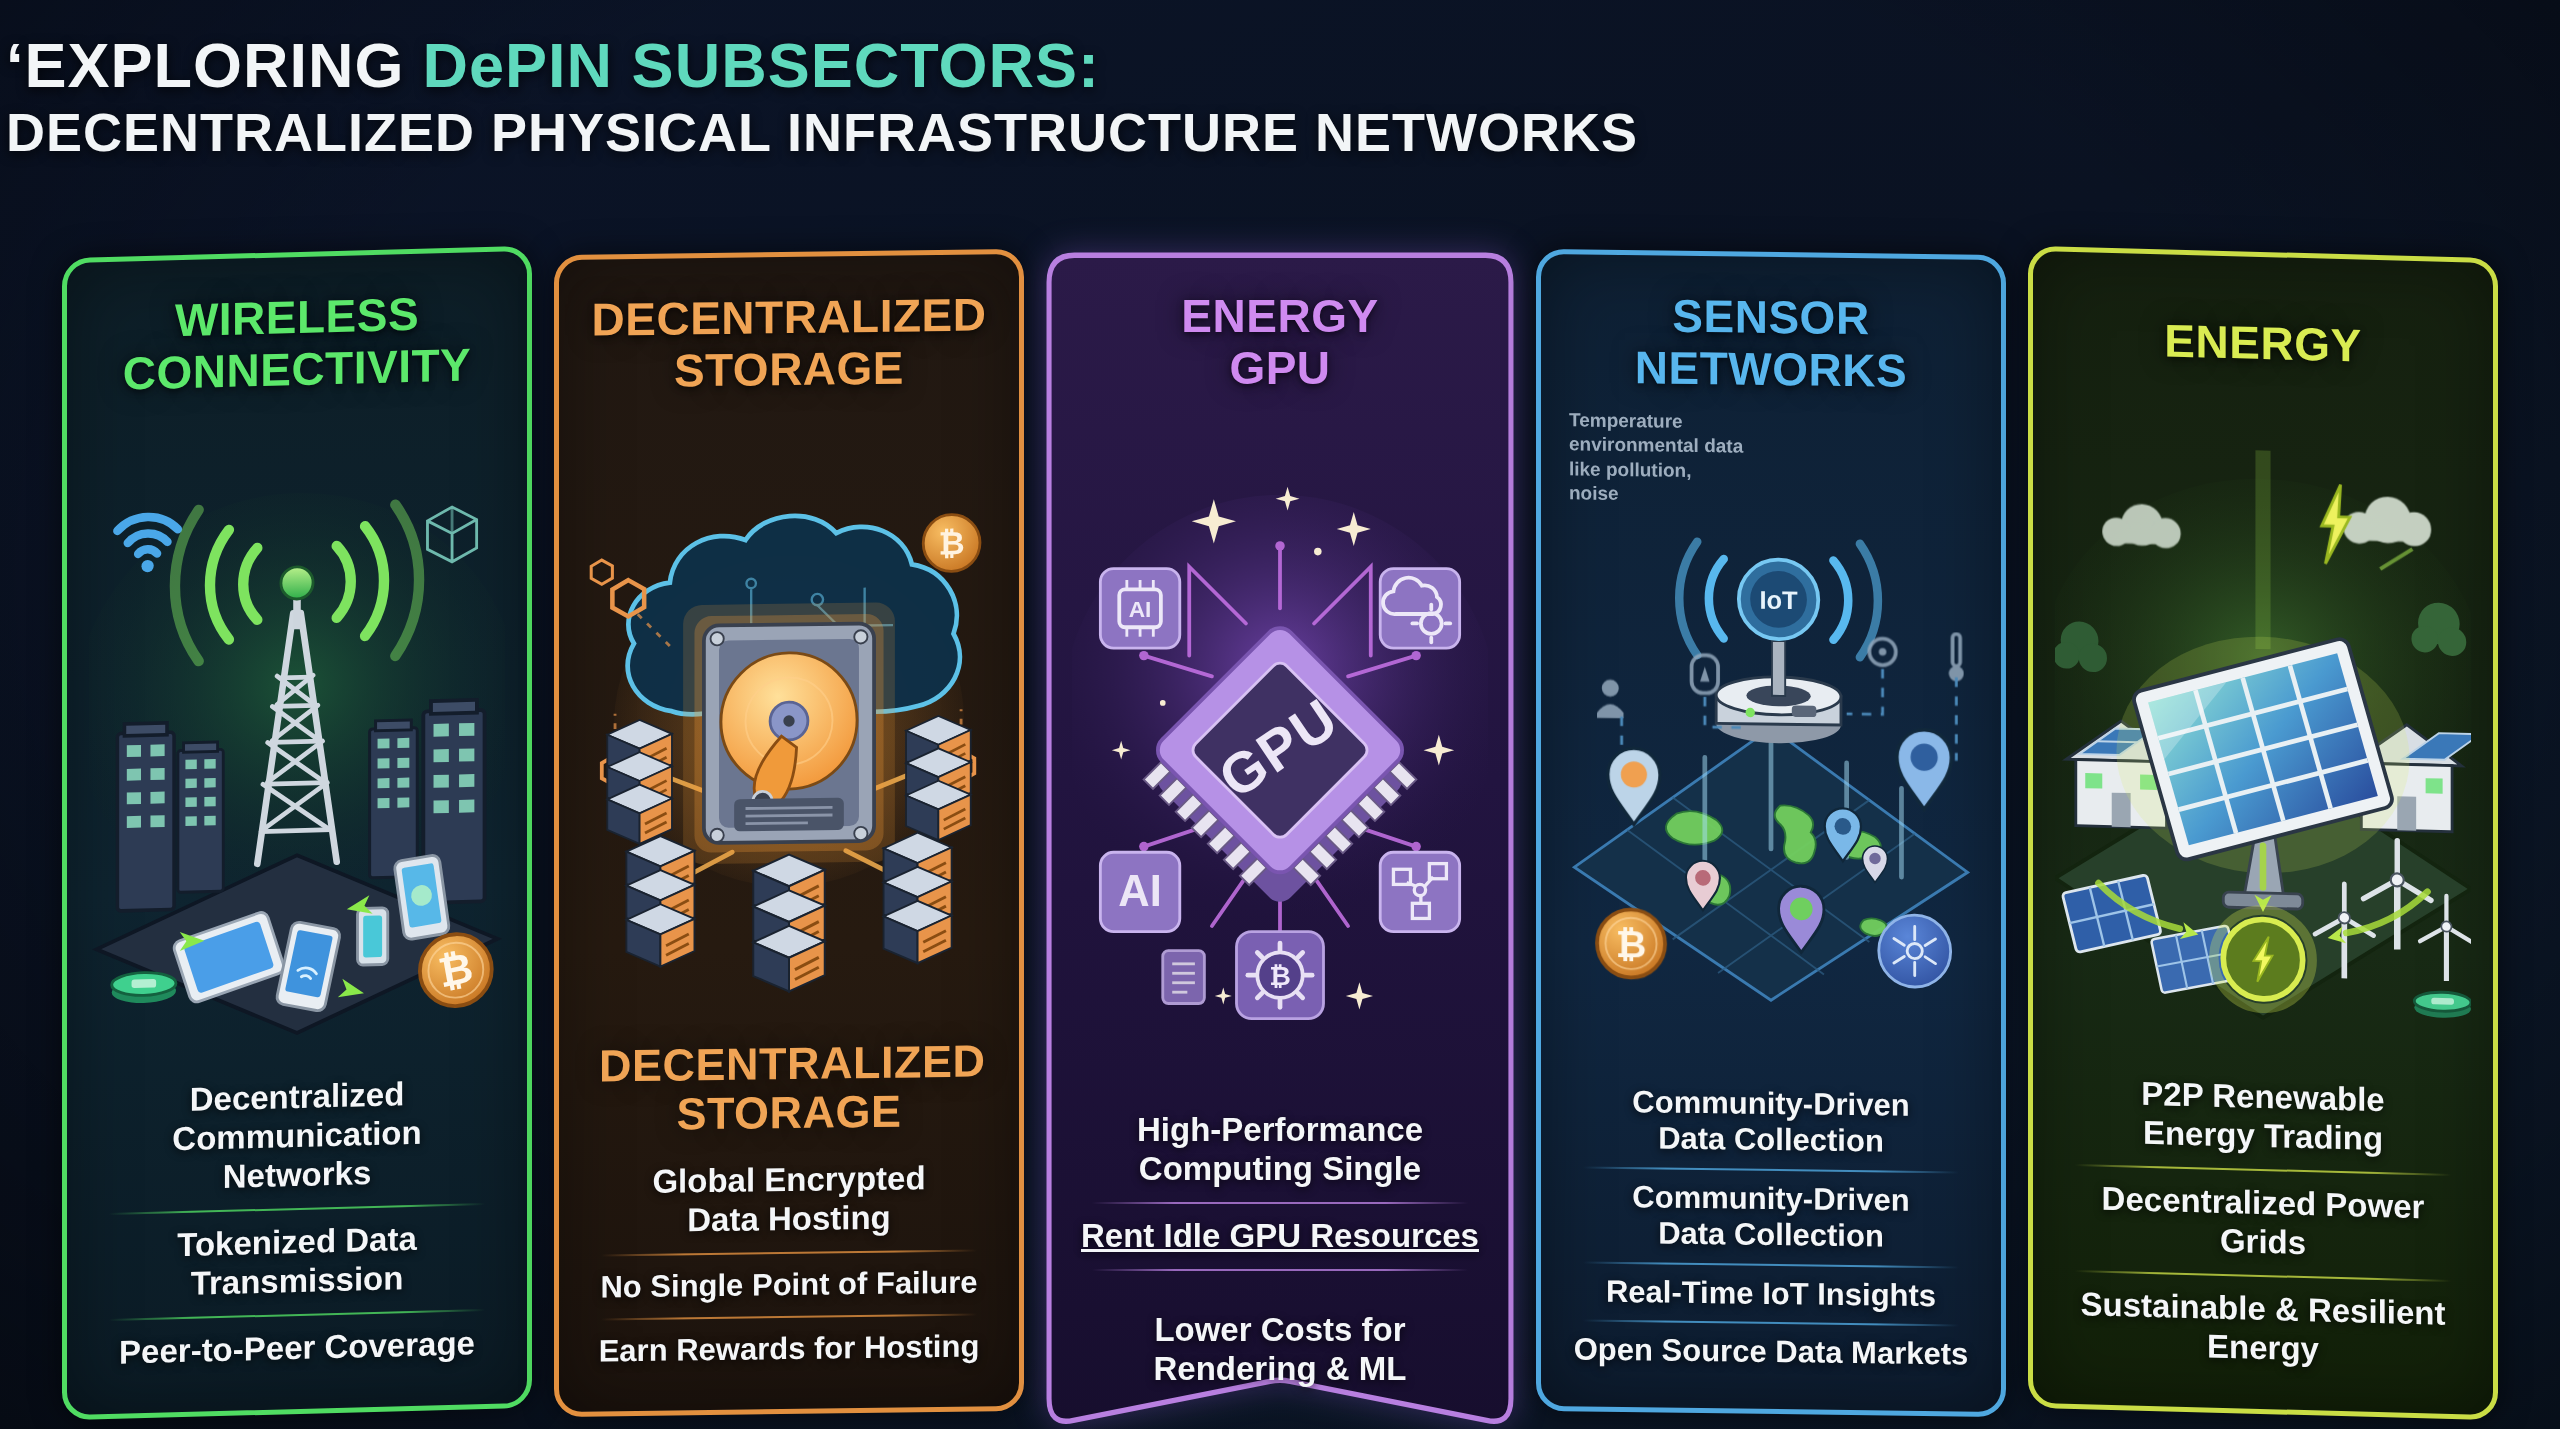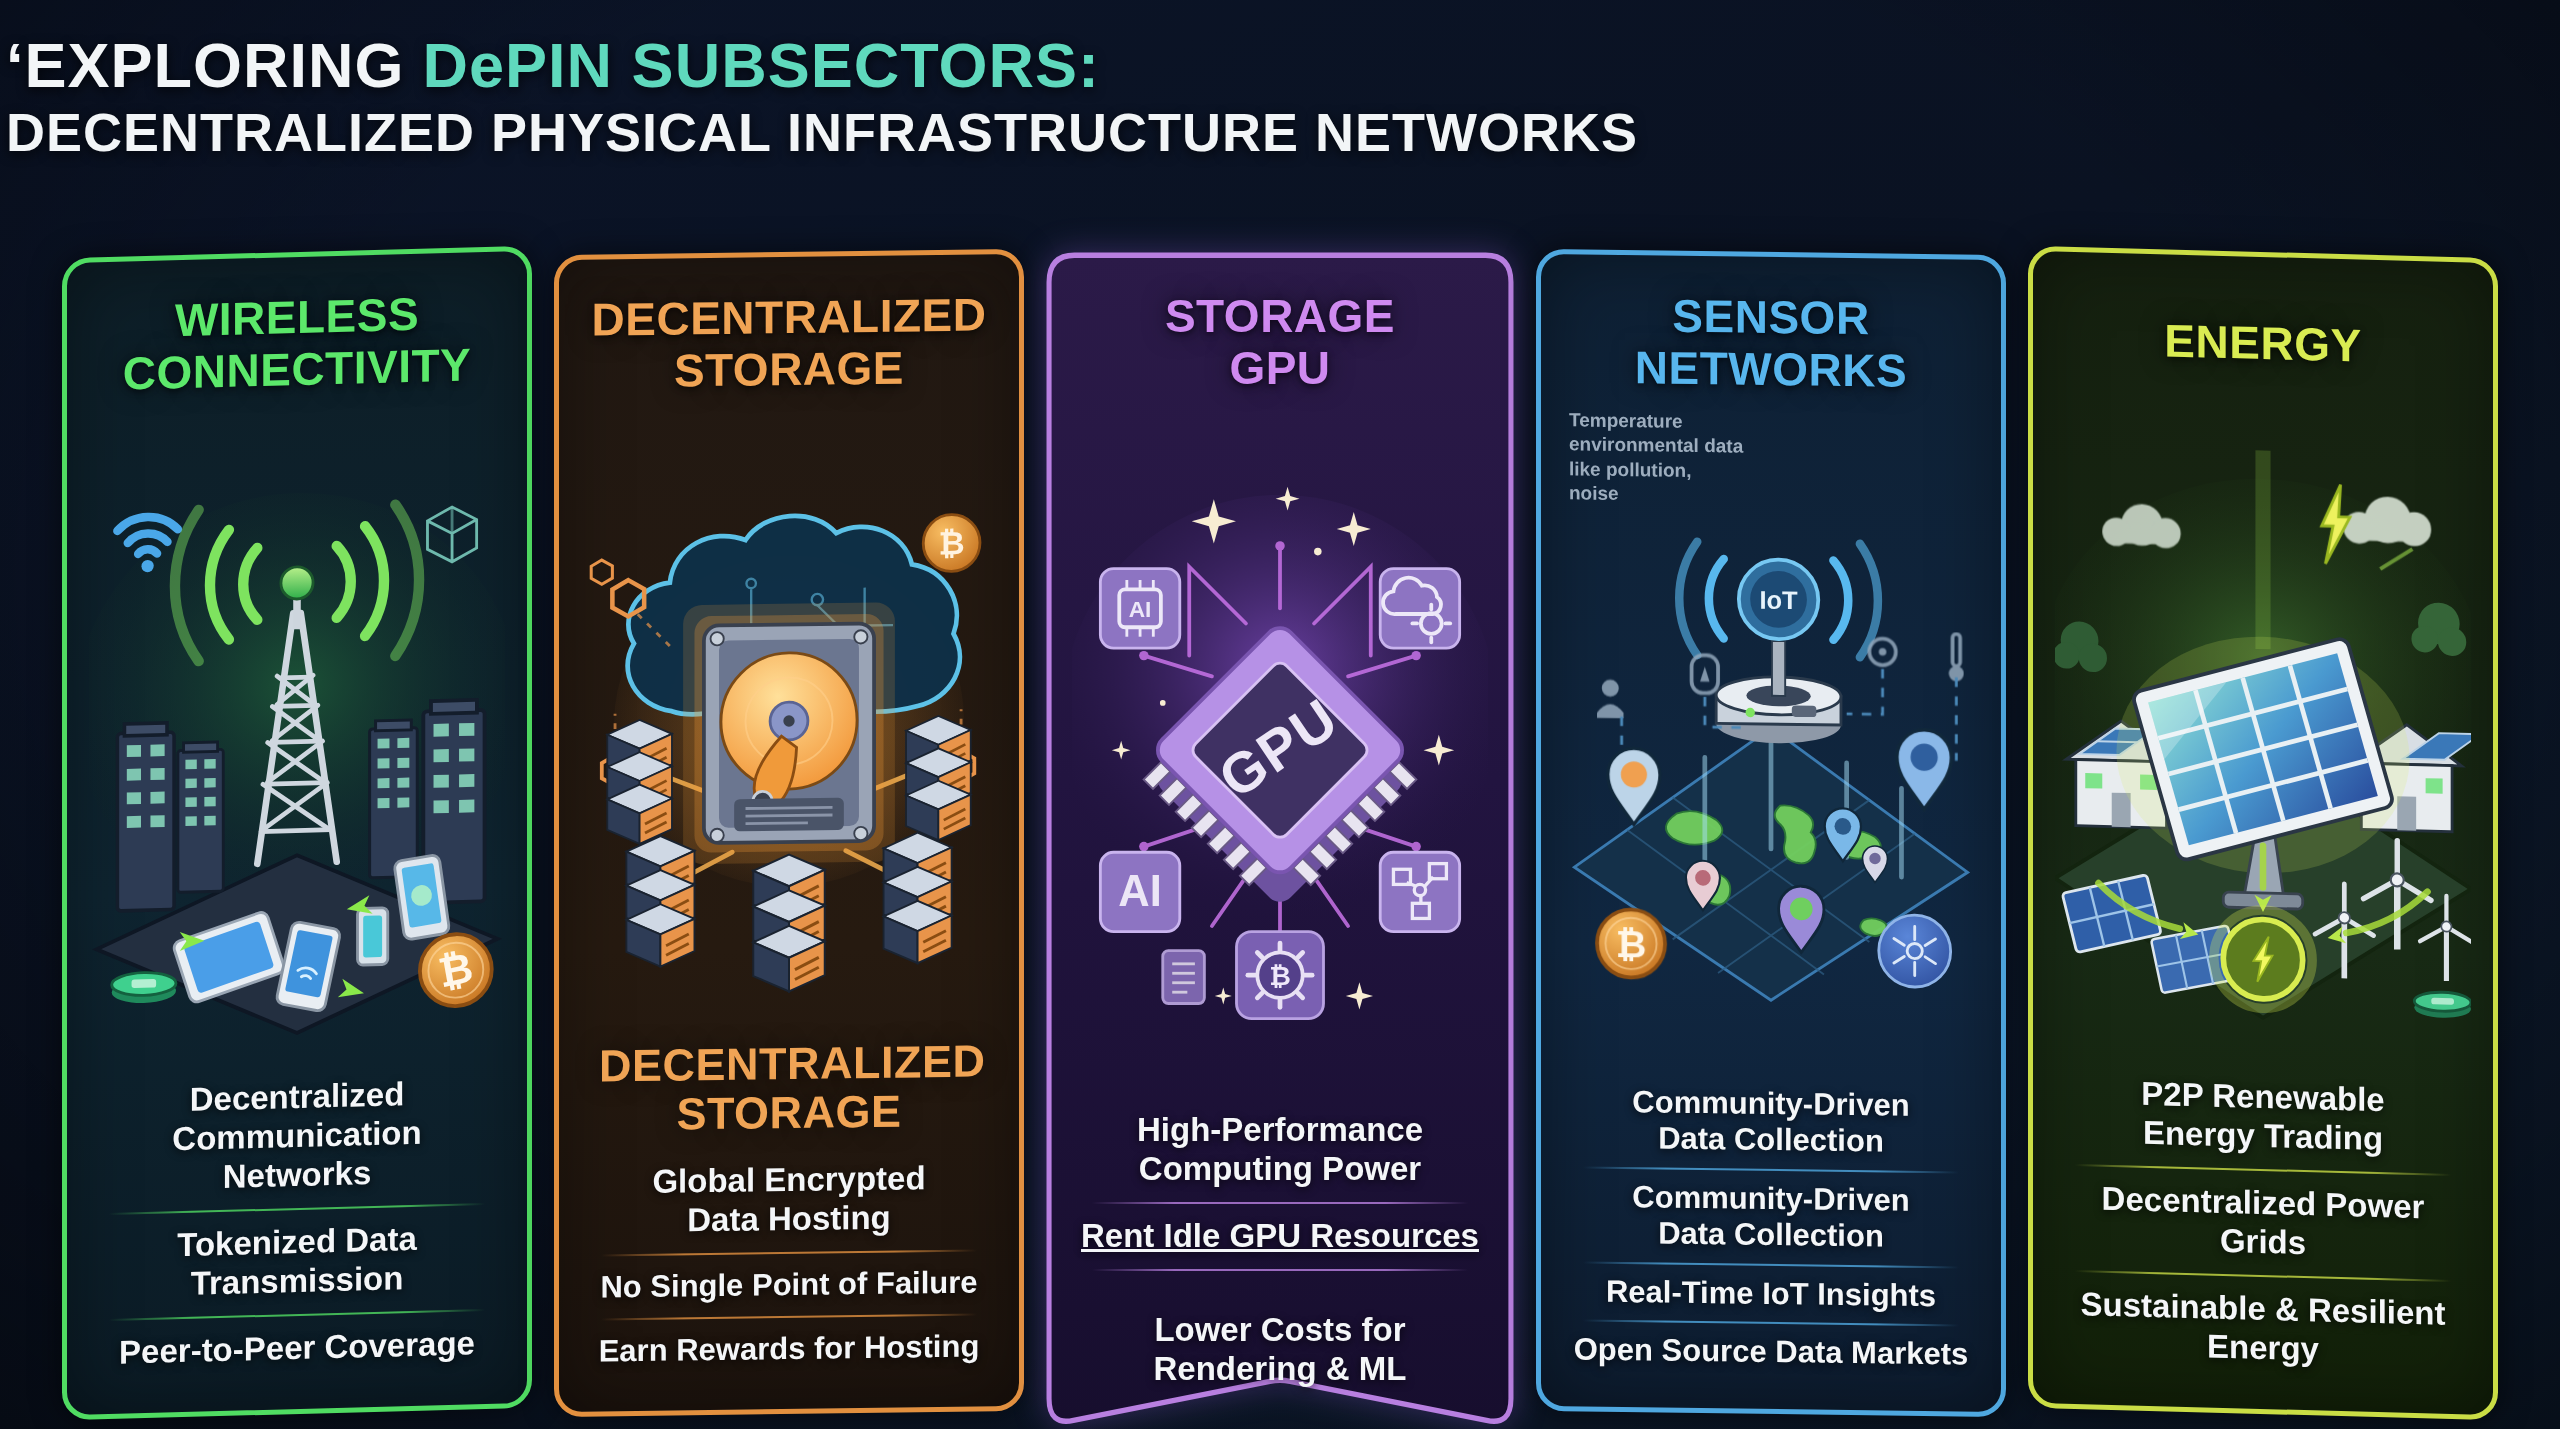--- a/index.html
+++ b/index.html
@@ -325,21 +325,21 @@
     <svg class="frame" viewBox="0 0 460 1122" preserveAspectRatio="none">
       <defs>
         <linearGradient id="p3bg" x1="0" y1="0" x2="0" y2="1">
           <stop offset="0" stop-color="#2b1a48"></stop>
               <stop offset=".45" stop-color="#221440"></stop>
               <stop offset="1" stop-color="#170e2e"></stop>
         </linearGradient>
       </defs>
       <path d="M28,3 H432 Q457,3 457,28 V1058 Q457,1083 433,1078 L240,1042 Q230,1040 220,1042 L27,1078 Q3,1083 3,1058 V28 Q3,3 28,3 Z" fill="url(#p3bg)" stroke="#b87fe0" stroke-width="5"></path>
     </svg>
-    <h2 class="panel-title">STORAGE GPU</h2>
+    <h2 class="panel-title">ENERGY GPU</h2>
     <div class="illo">
       <svg viewBox="0 0 440 600" preserveAspectRatio="xMidYMid meet">
         <defs>
           <radialGradient id="g3glow" cx=".5" cy=".4" r=".6">
             <stop offset="0" stop-color="#7a4ab8" stop-opacity=".8"></stop>
                 <stop offset="1" stop-color="#1c1038" stop-opacity="0"></stop>
           </radialGradient>
           <path id="star4" d="M0,-18 L4,-4 L18,0 L4,4 L0,18 L-4,4 L-18,0 L-4,-4 Z" fill="#f7ecd2"></path>
           <rect id="tile3" x="-42" y="-42" width="84" height="84" rx="14" fill="#8d74c2" stroke="#c9b4ee" stroke-width="3"></rect>
         </defs>
@@ -468,21 +468,21 @@
           <use href="#star4" transform="translate(52,300) scale(0.55)"></use>
           <use href="#star4" transform="translate(388,300) scale(0.9)"></use>
           <use href="#star4" transform="translate(160,560) scale(0.5)"></use>
           <use href="#star4" transform="translate(304,560) scale(0.8)"></use>
           <circle cx="260" cy="90" r="4" fill="#f7ecd2"></circle>
               <circle cx="96" cy="250" r="3" fill="#f7ecd2"></circle>
         </g>
       </svg>
     </div>
     <div class="bullets">
-      <p>High-Performance Computing Power</p>
+      <p>High-Performance Computing Single</p>
       <hr>
       <p>Rent Idle GPU Resources</p>
       <hr>
       <p>Lower Costs for Rendering &amp; ML</p>
     </div>
   </section>
 
   <section class="panel p4">
     <h2 class="panel-title">SENSOR NETWORKS</h2>
     <div class="illo">

